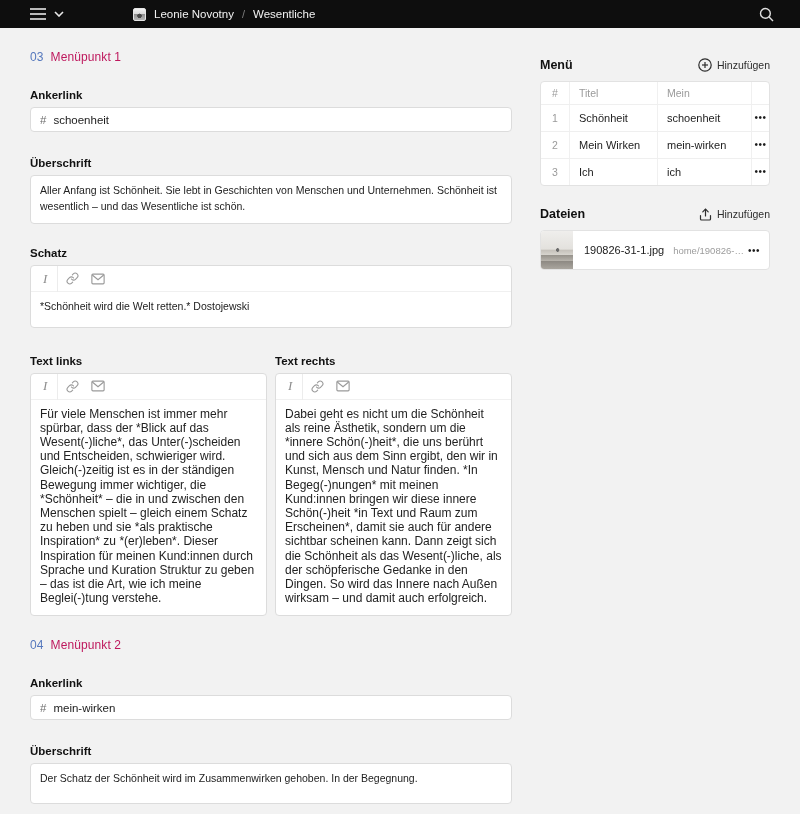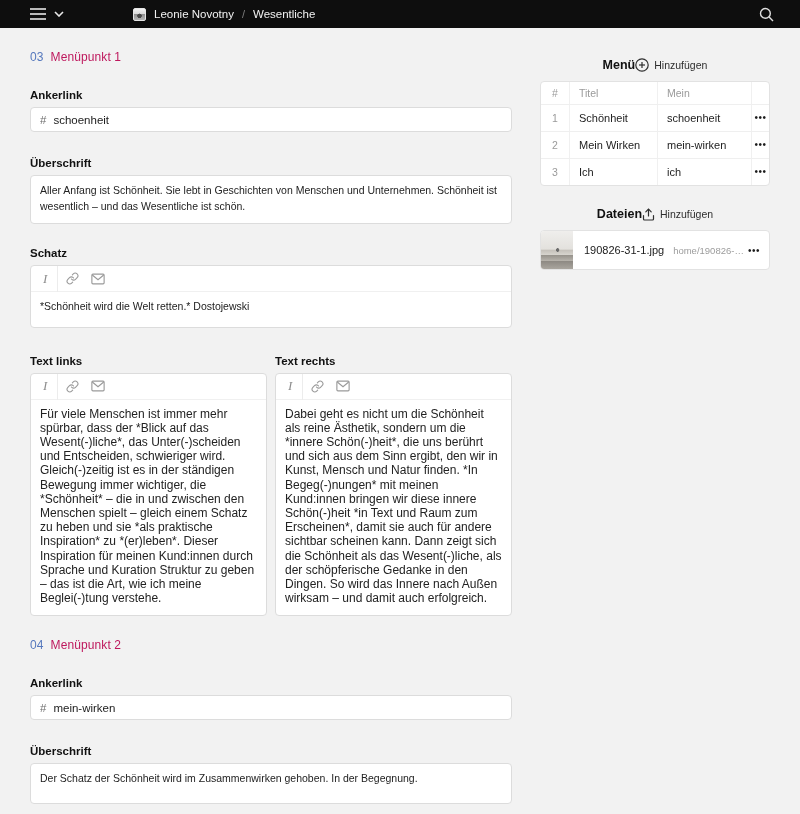--- a/index.html
+++ b/index.html
@@ -65,21 +65,21 @@
   .italic-glyph { font-family:"Liberation Serif","DejaVu Serif",serif; font-style:italic; font-size:13px; color:#8d8d8d; padding:0 3px; }
   .tb-sep { width:1px; height:26px; background:#ececec; margin:0 8px 0 7px; align-self:stretch; }
   .tb-btn + .tb-btn { margin-left:12px; }
   .editor-content { padding:7px 9px 12px; font-size:10.5px; line-height:15.5px; color:#222; min-height:16px; }
   .two-col { display:flex; gap:8px; align-items:flex-start; margin-top:2px; }
   .two-col .col { flex:1; min-width:0; }
   .two-col .editor-content { font-size:12px; line-height:14.2px; padding-bottom:10px; }
   .heading-2 { margin-top:22px; }
 
   
-  .panel-header { display:flex; align-items:center; justify-content:center; }
+  .panel-header { display:flex; align-items:center; justify-content:space-between; }
   .panel-header.first { margin-top:30px; }
   .panel-header.second { margin-top:21px; }
   .panel-title { font-size:12.5px; font-weight:700; color:#111; }
   .add-btn { display:flex; align-items:center; gap:5px; font-size:10.5px; color:#2e2e2e; cursor:pointer; }
   .add-btn svg { display:block; }
 
   .menu-table {
     margin-top:9px; background:#fff; border:1px solid #e2e2e2; border-radius:4px; overflow:hidden;
   }
   .menu-row { display:grid; grid-template-columns:29px 88px 94px 1fr; }

